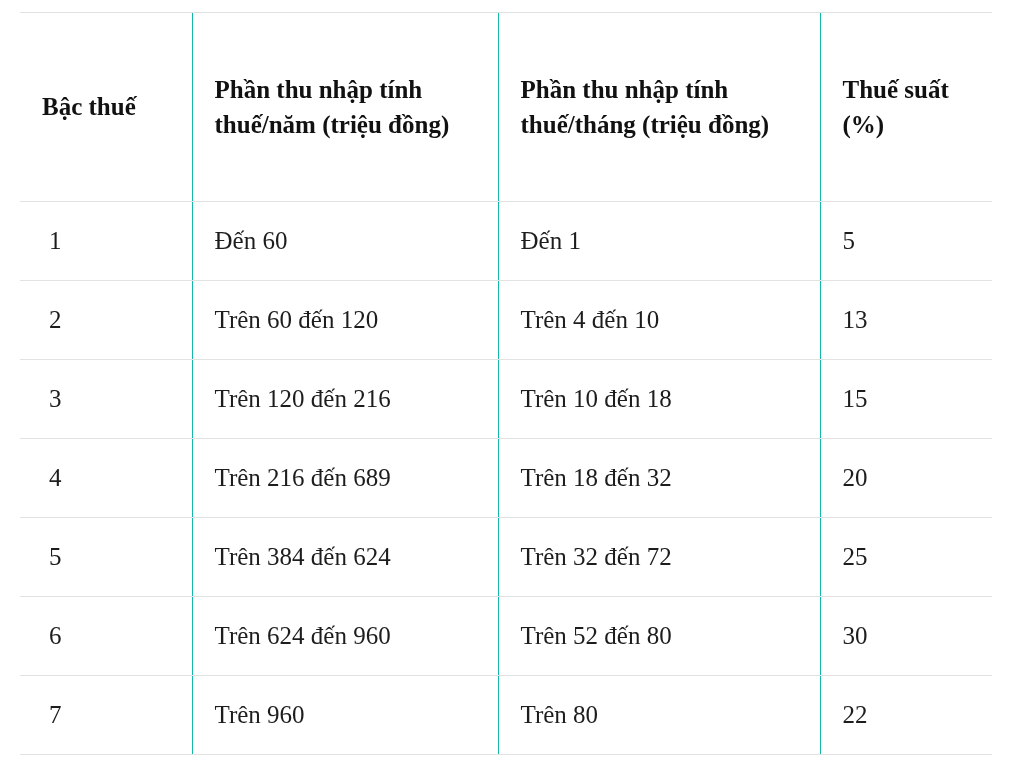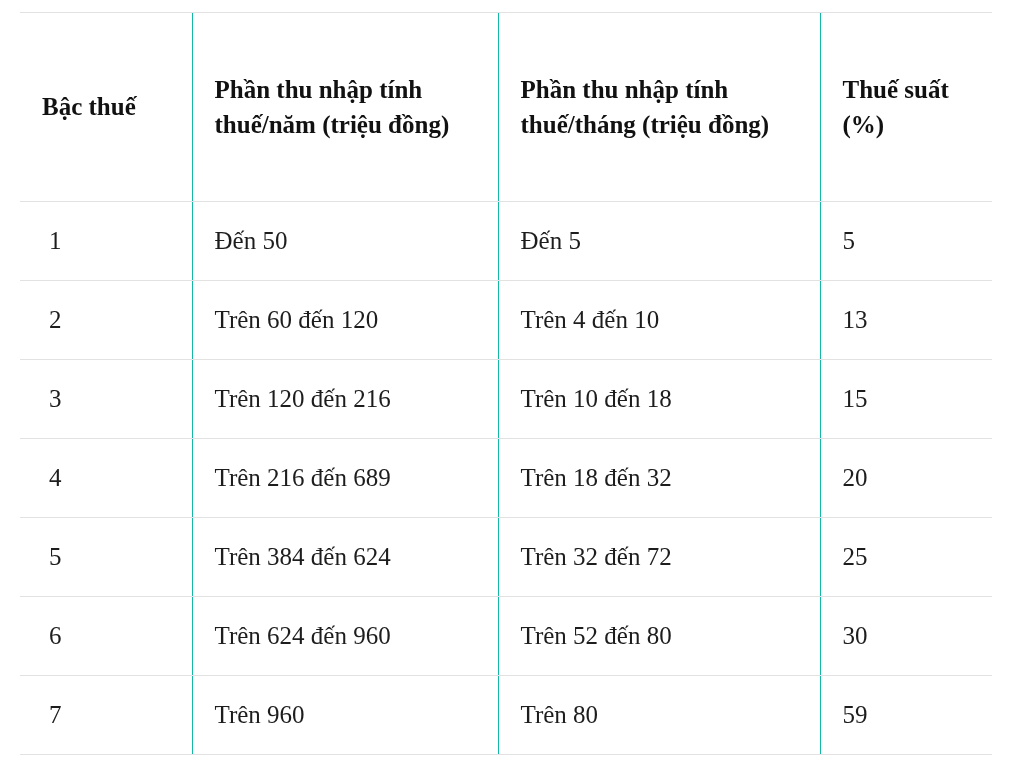--- a/index.html
+++ b/index.html
@@ -108,22 +108,22 @@
       <tr>
         <th class="col-level">Bậc thuế</th>
         <th>Phần thu nhập tính thuế/năm (triệu đồng)</th>
         <th>Phần thu nhập tính thuế/tháng (triệu đồng)</th>
         <th>Thuế suất (%)</th>
       </tr>
     </thead>
     <tbody>
       <tr>
         <td class="col-level">1</td>
-        <td>Đến 50</td>
-        <td>Đến 5</td>
+        <td>Đến 60</td>
+        <td>Đến 1</td>
         <td>5</td>
       </tr>
       <tr>
         <td class="col-level">2</td>
         <td>Trên 60 đến 120</td>
         <td>Trên 4 đến 10</td>
         <td>13</td>
       </tr>
       <tr>
         <td class="col-level">3</td>
@@ -146,18 +146,18 @@
       <tr>
         <td class="col-level">6</td>
         <td>Trên 624 đến 960</td>
         <td>Trên 52 đến 80</td>
         <td>30</td>
       </tr>
       <tr>
         <td class="col-level">7</td>
         <td>Trên 960</td>
         <td>Trên 80</td>
-        <td>59</td>
+        <td>22</td>
       </tr>
     </tbody>
   </table>
 
 </div>
 
 </body></html>

